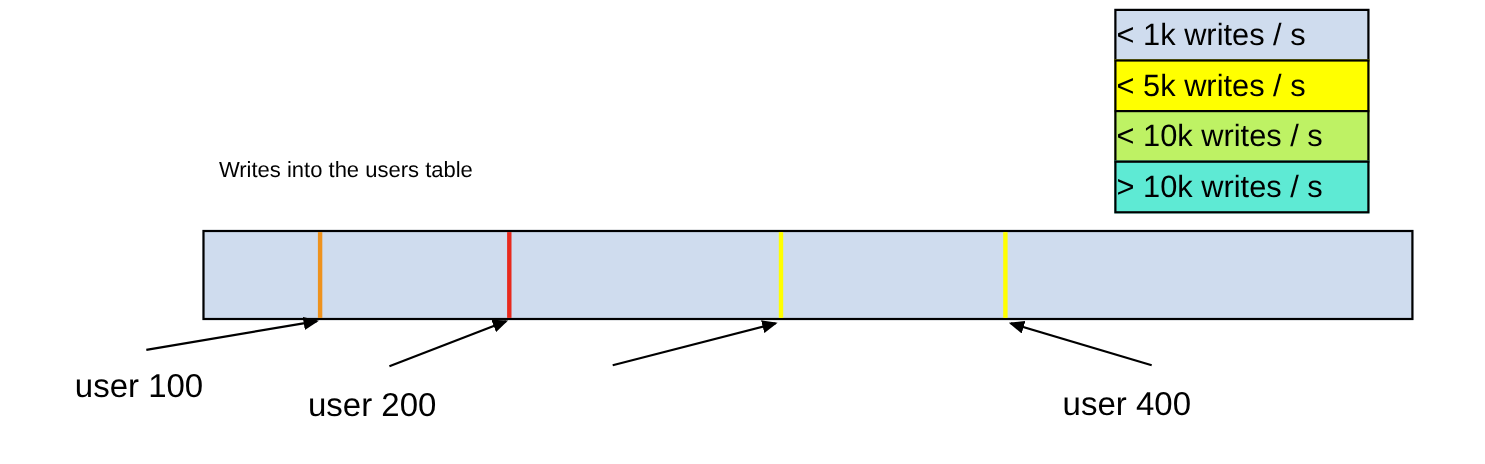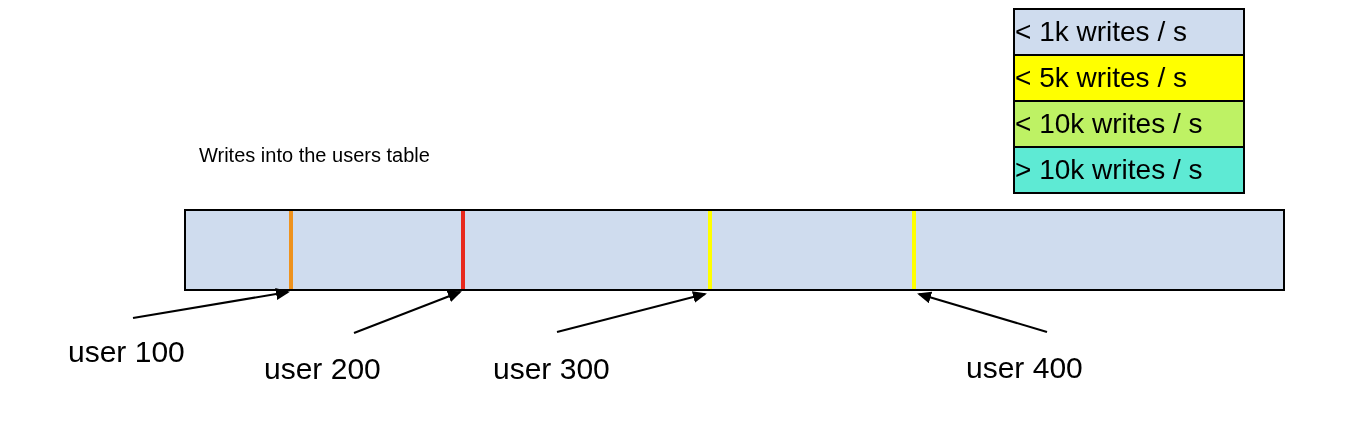--- a/index.html
+++ b/index.html
@@ -71,21 +71,21 @@
     stroke-width: 2;
   }
   
   .user-label {
     position: absolute;
     font-size: 30px;
     line-height: 1.1;
     white-space: nowrap;
   }
   .user-label-1 { left: 68px;  top: 335px; }
-  .user-label-2 { left: 264px; top: 352px; }
+  .user-label-2 { left: 280px; top: 352px; }
   .user-label-3 { left: 493px; top: 352px; }
   .user-label-4 { left: 966px; top: 351px; }
 </style>
 </head>
 <body>
 
 <div class="canvas">
 
   <div class="title">Writes into the users table</div>
 
@@ -118,16 +118,15 @@
       </marker>
     </defs>
     <line x1="133" y1="318" x2="288" y2="292" marker-end="url(#ah)"></line>
     <line x1="354" y1="333" x2="460" y2="292" marker-end="url(#ah)"></line>
     <line x1="557" y1="332" x2="705" y2="294" marker-end="url(#ah)"></line>
     <line x1="1047" y1="332" x2="919" y2="294" marker-end="url(#ah)"></line>
   </svg>
 
   <div class="user-label user-label-1">user 100</div>
   <div class="user-label user-label-2">user 200</div>
-  <div class="user-label user-label-3">user 300</div>
   <div class="user-label user-label-4">user 400</div>
 
 </div>
 
 </body></html>

